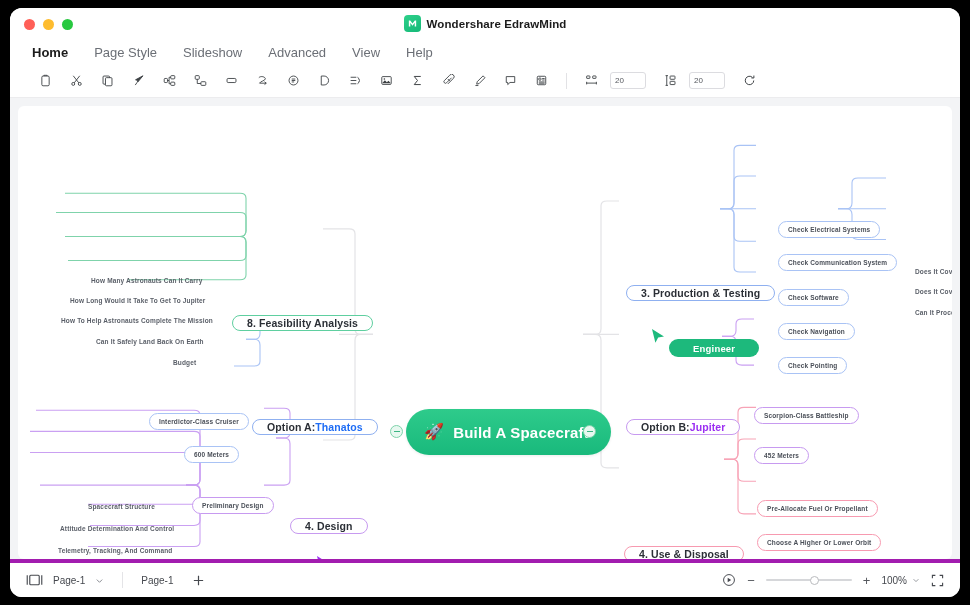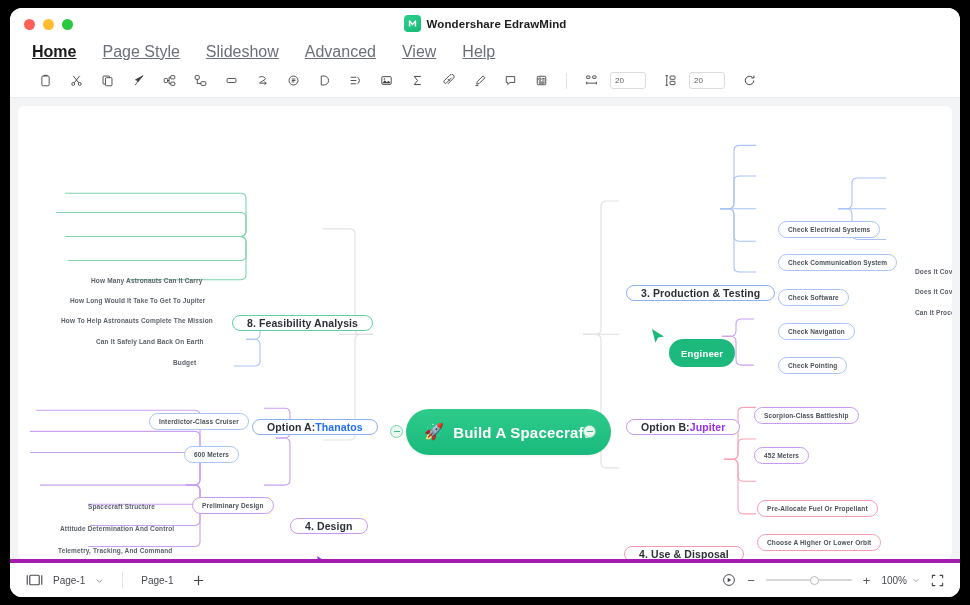--- a/index.html
+++ b/index.html
@@ -40,21 +40,21 @@
   }
   .logo-box svg { display: block; }
   .app-title-text { font-size: 11.5px; font-weight: bold; color: #1b1b1b; letter-spacing: .1px; }
   
   .menubar {
     height: 24px; flex: 0 0 24px;
     display: flex; align-items: center;
     padding-left: 22px; gap: 26px;
     background: #fff;
   }
-  .menu-item { font-size: 16px; color: #6b6f76; cursor: default; white-space: nowrap; text-decoration: underline; }
+  .menu-item { font-size: 13px; color: #6b6f76; cursor: default; white-space: nowrap; }
   .menu-item.active { color: #1b1b1b; font-weight: bold; }
   
   .toolbar {
     height: 34px; flex: 0 0 34px;
     border-bottom: 1px solid #ececee;
     display: flex; align-items: center;
     padding-left: 20px; gap: 0px;
     background: #fff;
   }
   .tb-btn {
@@ -129,23 +129,23 @@
   .c-blue   { border-color: #8fb0f0 !important; }
   .c-purple { border-color: #c79af0 !important; }
   .c-pink   { border-color: #f79ab0 !important; }
   .c-blue2  { border-color: #a9c3f5 !important; }
   .accent-blue { color: #1f6df5; }
   .accent-purple { color: #9b2ff2; }
   
   .cursor-tag { position: absolute; display: flex; align-items: flex-start; }
   .cursor-arrow { width: 14px; height: 16px; }
   .tag-pill {
-    height: 28px; border-radius: 999px; color: #fff;
+    height: 18px; border-radius: 999px; color: #fff;
     font-size: 9.5px; font-weight: bold; letter-spacing: .2px;
-    display: flex; align-items: center; padding: 0 12px;
+    display: flex; align-items: center; padding: 0 24px;
   }
   
   .statusbar {
     height: 38px; flex: 0 0 38px;
     background: #fff; border-top: 4px solid #a21caf;
     display: flex; align-items: center;
     padding: 0 16px;
   }
   .sb-left { display: flex; align-items: center; gap: 10px; }
   .sb-page { font-size: 10px; color: #45484e; }

